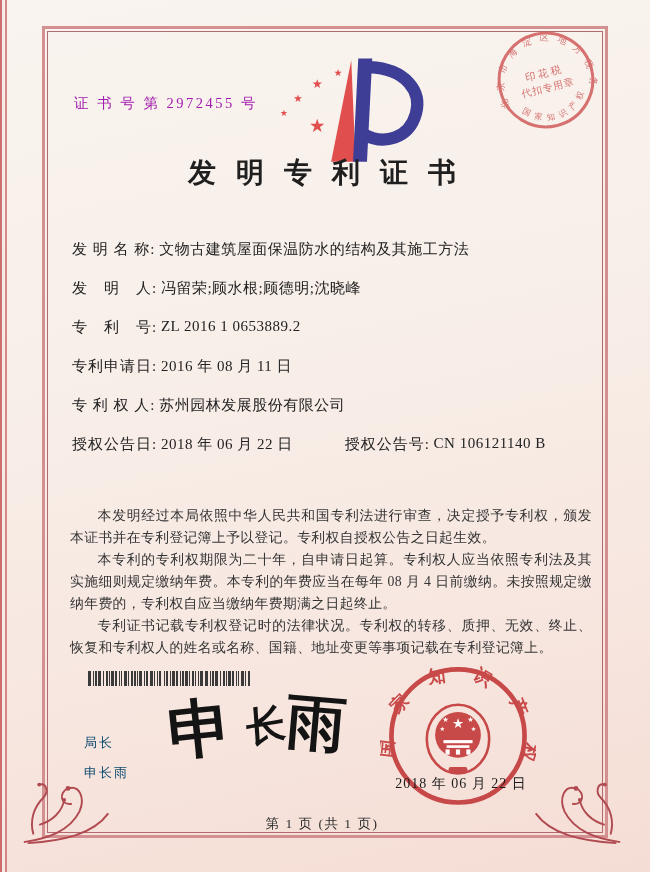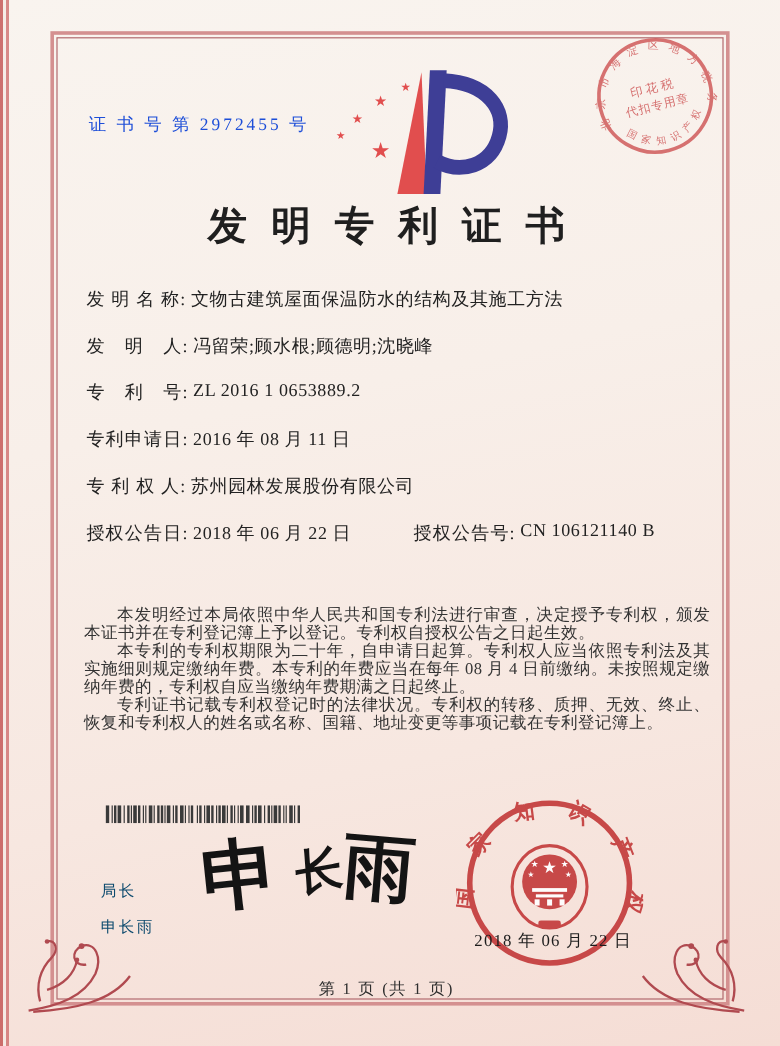--- a/index.html
+++ b/index.html
@@ -21,36 +21,36 @@
   .frame-outer{
     position:absolute;left:42px;top:26px;width:560px;height:806px;
     border:3px solid #d49090;
   }
   .frame-inner{
     position:absolute;inset:2px;
     border:1.5px solid #b26a6e;
   }
   .cert-no{
     position:absolute;left:74px;top:94px;
-    font-size:14.5px;color:#1d4ed8;letter-spacing:2.5px;
+    font-size:14.5px;color:#a21caf;letter-spacing:2.5px;
   }
   .logo{position:absolute;left:258px;top:48px;width:190px;height:118px;}
   .cert-title{
     position:absolute;left:42px;top:154px;width:560px;
-    text-align:center;font-size:33px;font-weight:bold;color:#1f1f1f;
-    letter-spacing:20px;text-indent:20px;margin-top:12px;
+    text-align:center;font-size:28px;font-weight:bold;color:#1f1f1f;
+    letter-spacing:20px;text-indent:20px;
   }
   .fields{position:absolute;left:72px;top:240px;width:520px;}
   .field-row{height:39px;font-size:15px;color:#222;display:flex;align-items:flex-start;}
   .field-label{letter-spacing:1px;white-space:pre;}
   .field-value{letter-spacing:.5px;}
   .grant-pair{margin-left:52px;display:flex;}
   .paragraphs{
     position:absolute;left:70px;top:505px;width:522px;
-    font-size:13.8px;line-height:15px;color:#343434;text-align:justify;
+    font-size:13.8px;line-height:22px;color:#343434;text-align:justify;
   }
   .paragraphs p{margin:0;text-indent:2em;letter-spacing:.4px;}
   .barcode{position:absolute;left:88px;top:671px;width:162px;height:15px;}
   .director-block{position:absolute;left:84px;top:728px;font-size:13px;color:#0c4a6e;letter-spacing:2px;line-height:30px;}
   .signature{position:absolute;left:168px;top:684px;width:200px;height:110px;color:#141414;}
   .signature span{position:absolute;font-weight:600;}
   .sig-c1{left:0;top:2px;font-size:64px;transform:rotate(-6deg);}
   .sig-c2{left:78px;top:14px;font-size:40px;transform:rotate(-10deg) skewX(-6deg);}
   .sig-c3{left:118px;top:0;font-size:60px;transform:rotate(5deg);}
   .office-seal{position:absolute;left:380px;top:660px;width:156px;height:156px;opacity:.92;}

